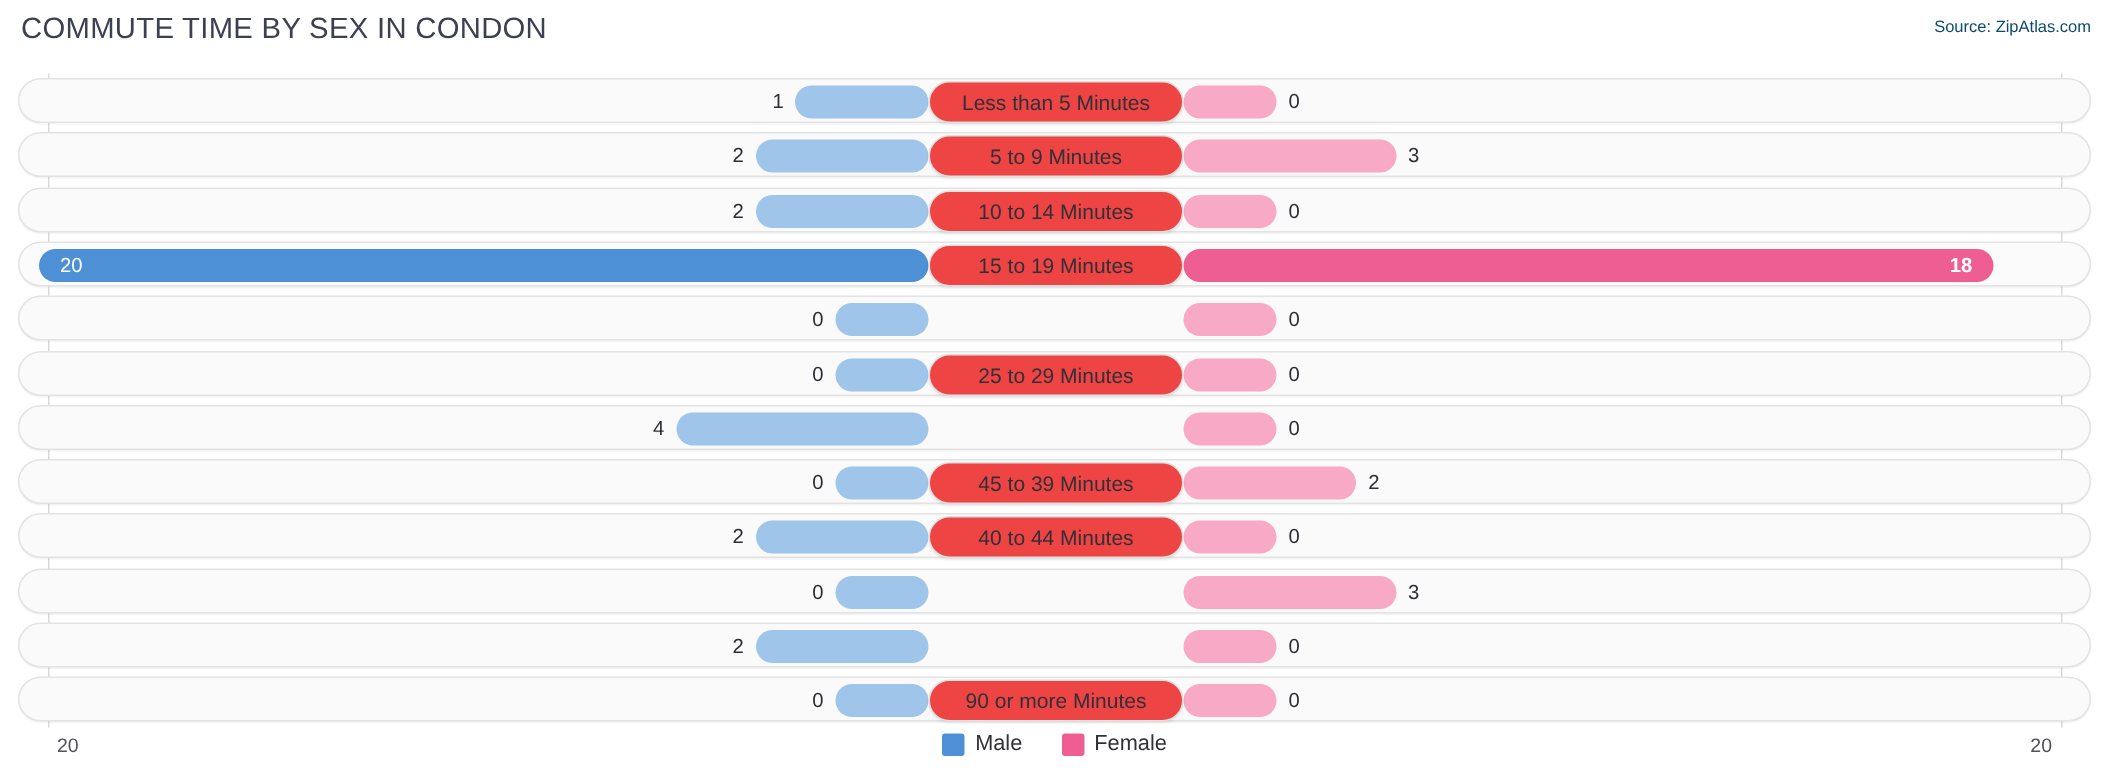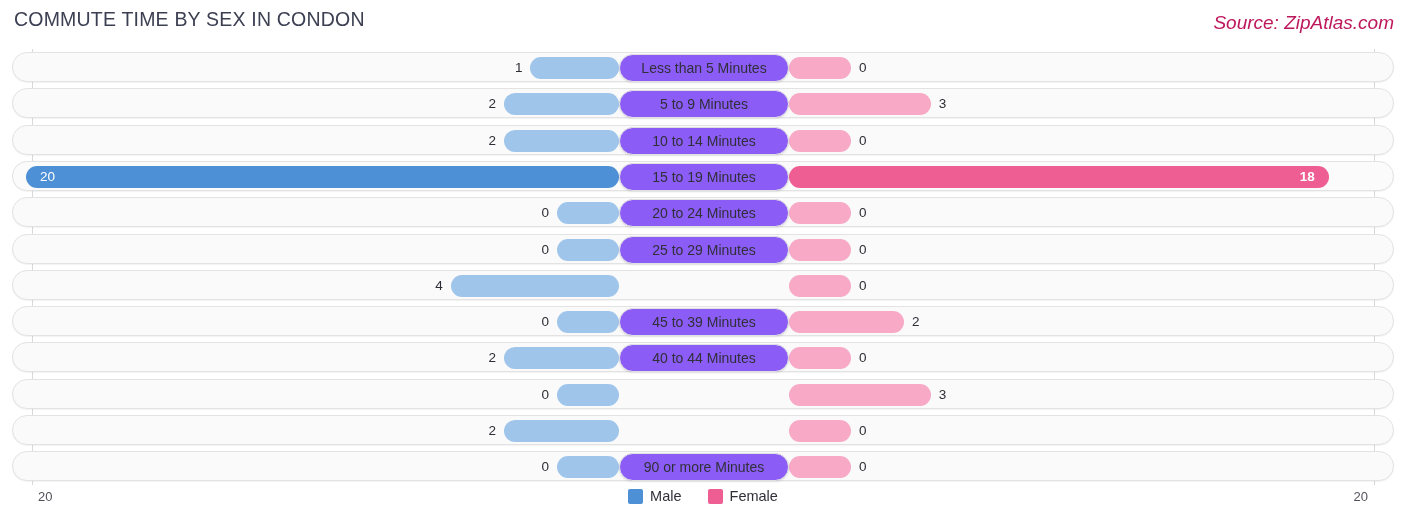--- a/index.html
+++ b/index.html
@@ -12,21 +12,21 @@
   #chart{position:relative;width:1406px;height:522px;}
 
   
   .title{
     position:absolute;left:14px;top:8px;
     font-size:19.5px;letter-spacing:.2px;color:#3c4052;
     font-weight:400;white-space:nowrap;
   }
   .source{
     position:absolute;right:12px;top:12px;
-    font-size:19px;font-style:italic;color:#be185d;white-space:nowrap;
+    font-size:11px;color:#0c4a6e;white-space:nowrap;
   }
 
   
   .plot{position:absolute;left:0;top:49px;width:1406px;height:436px;}
 
   .axis-line{
     position:absolute;top:0;bottom:0;width:1px;background:#d9d9d9;
   }
   .axis-left{left:32px;}
   .axis-right{left:1374px;}
@@ -50,21 +50,21 @@
 
   .vlabel{
     position:absolute;top:7px;height:16px;line-height:16px;
     font-size:13.5px;color:#2d2d35;white-space:nowrap;
   }
   .vlabel.inside{color:#ffffff;}
 
   .cat{
     position:absolute;left:606px;top:1px;width:170px;height:28px;
     display:flex;align-items:center;justify-content:center;
-    background:#8b5cf6;border:1px solid #e0e0e0;border-radius:14px;
+    background:#ef4444;border:1px solid #e0e0e0;border-radius:14px;
     font-size:14px;color:#303038;white-space:nowrap;
     box-shadow:0 1px 2px rgba(0,0,0,.09);
     box-sizing:border-box;
   }
 
   
   .footer{position:absolute;left:0;top:485px;width:1406px;height:37px;}
   .tick{
     position:absolute;top:4px;font-size:13px;color:#52525c;
   }
@@ -115,21 +115,20 @@
         <div class="bar bar-female" style="left: 776px; width: 539.9px;"></div>
         <div class="vlabel inside" style="left: 27px;">20</div>
         <div class="vlabel inside" style="left: 1301.9px; transform: translateX(-100%); font-weight: bold;">18</div>
         <div class="cat">15 to 19 Minutes</div>
       </div>
       <div class="row" style="top: 148.2px;">
         <div class="bar bar-male" style="left: 544px; width: 62px;"></div>
         <div class="bar bar-female" style="left: 776px; width: 62px;"></div>
         <div class="vlabel" style="left: 536px; transform: translateX(-100%);">0</div>
         <div class="vlabel" style="left: 846px;">0</div>
-        <div class="cat">20 to 24 Minutes</div>
       </div>
       <div class="row" style="top: 184.5px;">
         <div class="bar bar-male" style="left: 544px; width: 62px;"></div>
         <div class="bar bar-female" style="left: 776px; width: 62px;"></div>
         <div class="vlabel" style="left: 536px; transform: translateX(-100%);">0</div>
         <div class="vlabel" style="left: 846px;">0</div>
         <div class="cat">25 to 29 Minutes</div>
       </div>
       <div class="row" style="top: 220.8px;">
         <div class="bar bar-male" style="left: 437.8px; width: 168.2px;"></div>

